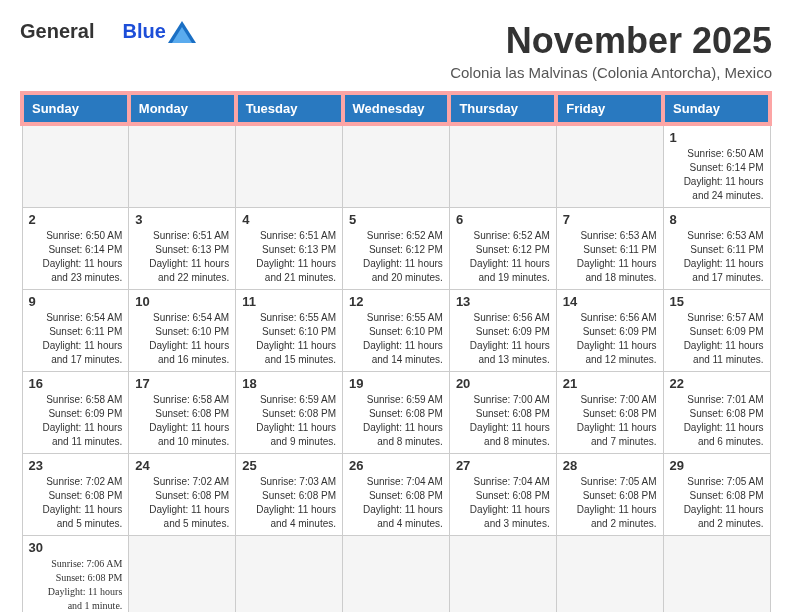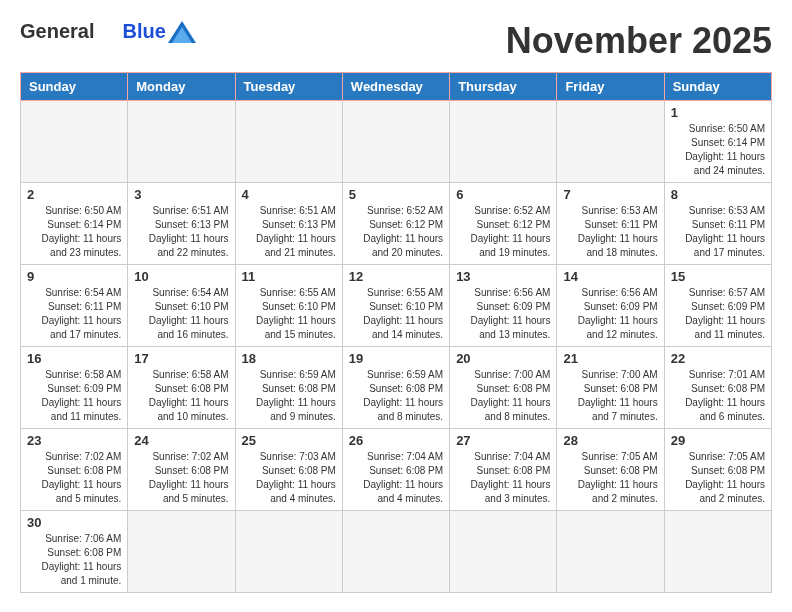--- a/index.html
+++ b/index.html
@@ -52,21 +52,21 @@
       width: 100%;
       border-collapse: collapse;
       border: 1px solid #ccc;
     }
     .calendar th {
       background-color: #2979c0;
       color: #fff;
       text-align: left;
       padding: 6px 8px;
       font-size: 13px;
-      border: 1px solid #fca5a5;
+      border: 4px solid #fca5a5;
       font-weight: bold;
     }
     .calendar td {
       border: 1px solid #ccc;
       vertical-align: top;
       padding: 4px 6px;
       font-size: 10.5px;
       color: #333;
       width: 14.28%;
       min-height: 70px;
@@ -98,20 +98,21 @@
       <span class="logo-general">General</span>
       <span class="logo-blue">Blue</span>
       <svg class="logo-icon" viewBox="0 0 28 22" xmlns="http://www.w3.org/2000/svg">
         <polygon points="0,22 14,0 28,22" fill="#1a6fc4"></polygon>
         <polygon points="4,22 14,6 24,22" fill="#5aabee"></polygon>
       </svg>
     </div>
   </div>
   <div class="title-section">
     <div class="month-title">November 2025</div>
+    <div class="location-title">Colonia las Malvinas (Colonia Antorcha), Mexico</div>
   </div>
 </div>
 
 <table class="calendar">
   <thead>
     <tr>
     <th>Sunday</th>
         <th>Monday</th>
         <th>Tuesday</th>
         <th>Wednesday</th>
@@ -336,21 +337,21 @@
           <div class="day-number">29</div>
           <div class="day-info" style="white-space: pre-line;">Sunrise: 7:05 AM
 Sunset: 6:08 PM
 Daylight: 11 hours
 and 2 minutes.</div>
         </td>
       </tr>
       <tr>
         <td>
           <div class="day-number">30</div>
-          <div class="day-info" style="white-space: pre-line;">Sunrise: 7:06 AM
+          <div class="day-info" style="white-space: pre-line; font-family: Liberation Serif, serif;">Sunrise: 7:06 AM
 Sunset: 6:08 PM
 Daylight: 11 hours
 and 1 minute.</div>
         </td>
         <td class="empty"></td>
         <td class="empty"></td>
         <td class="empty"></td>
         <td class="empty"></td>
         <td class="empty"></td>
         <td class="empty"></td>

